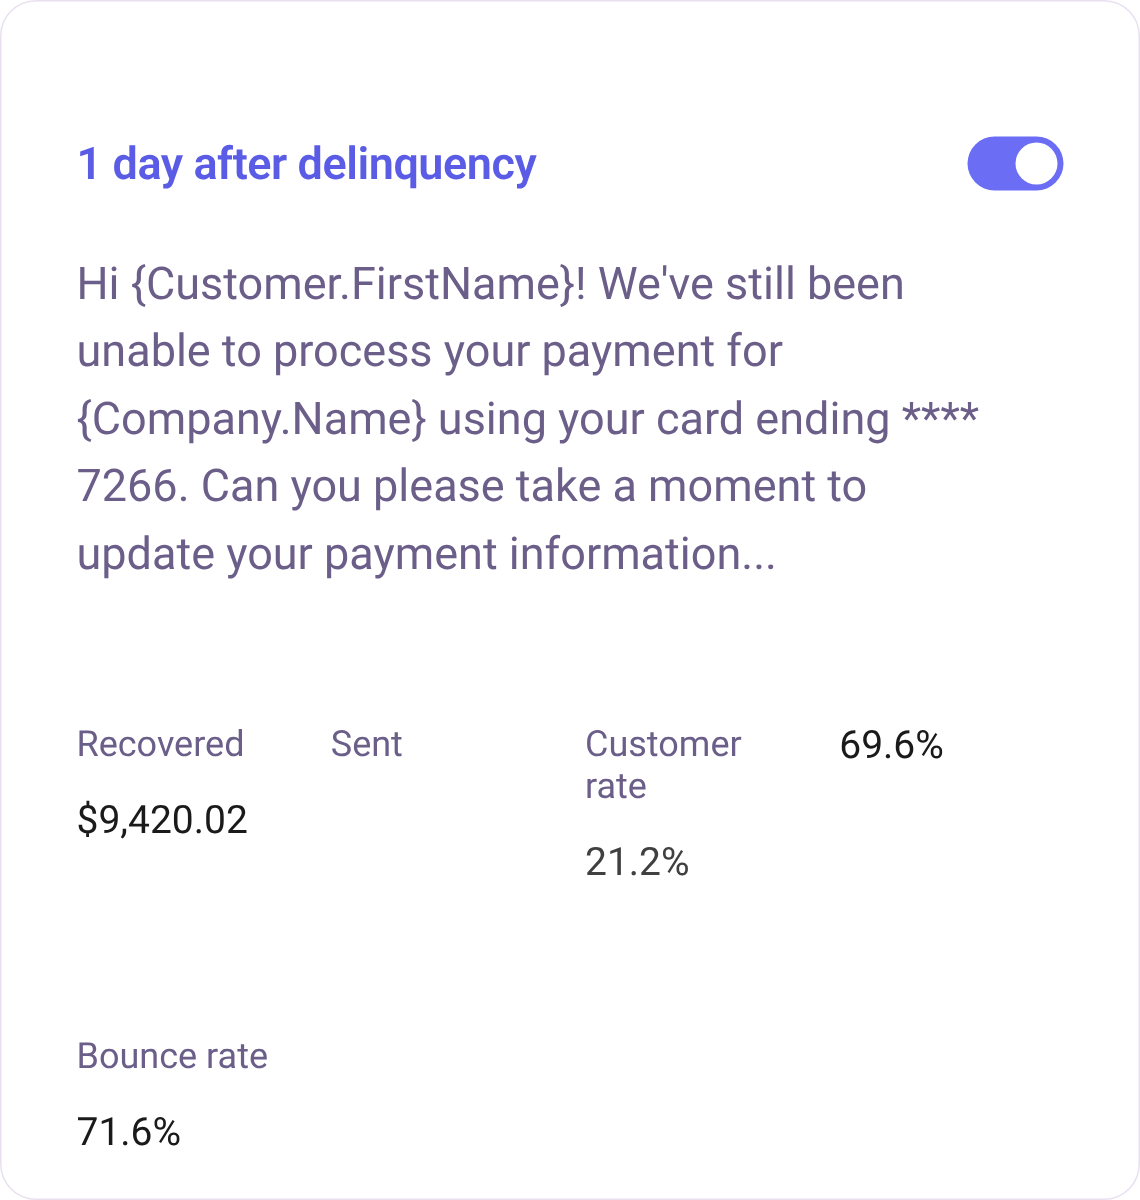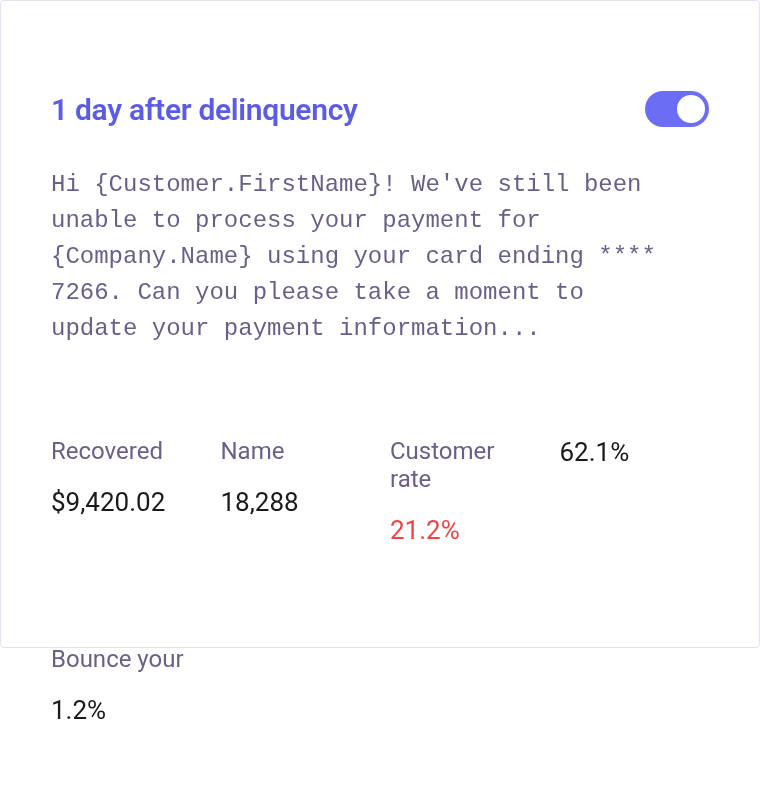--- a/index.html
+++ b/index.html
@@ -8,24 +8,24 @@
       box-sizing: border-box;
     }
     body {
       font-family: -apple-system, BlinkMacSystemFont, 'Segoe UI', Roboto, Helvetica, Arial, sans-serif;
       background: #fff;
       width: 760px;
       height: 800px;
     }
     .card {
       width: 760px;
-      height: 648px;
+      height: 800px;
       background: #fff;
       border: 1px solid #e8e0f0;
-      border-radius: 4px;
+      border-radius: 24px;
       padding: 90px 50px 50px 50px;
     }
     .header-row {
       display: flex;
       align-items: center;
       justify-content: space-between;
       margin-bottom: 40px;
     }
     .title {
       font-size: 30px;
@@ -44,45 +44,44 @@
     .toggle-knob {
       position: absolute;
       width: 28px;
       height: 28px;
       background: #fff;
       border-radius: 50%;
       top: 4px;
       right: 4px;
     }
     .body-text {
-      font-size: 24px;
+      font-size: 30px;
       line-height: 1.5;
       color: #6B5F8A;
       margin-bottom: 90px;
       max-width: 620px;
-      font-family: Liberation Mono, monospace;
     }
     .metrics {
       display: grid;
       grid-template-columns: 1fr 1fr 1fr 1fr;
       row-gap: 100px;
       column-gap: 20px;
     }
     .metric-label {
       font-size: 24px;
       color: #6B5F8A;
       margin-bottom: 22px;
     }
     .metric-value {
       font-size: 26px;
       color: #1a1a1a;
       font-weight: 400;
     }
     .metric-value.highlight {
-      color: #ef4444;
+      color: #404040;
     }
   </style>
 </head>
 <body>
 
 <div class="card">
   <div class="header-row">
     <div class="title">1 day after delinquency</div>
     <div class="toggle">
       <div class="toggle-knob"></div>
@@ -90,28 +89,27 @@
   </div>
 
   <div class="body-text">Hi {Customer.FirstName}!  We've still been unable to process your payment for {Company.Name} using your card ending **** 7266. Can you please take a moment to update your payment information...</div>
 
   <div class="metrics">
     <div>
       <div class="metric-label">Recovered</div>
       <div class="metric-value">$9,420.02</div>
     </div>
     <div>
-      <div class="metric-label">Name</div>
-      <div class="metric-value">18,288</div>
+      <div class="metric-label">Sent</div>
     </div>
     <div>
       <div class="metric-label">Customer rate</div>
       <div class="metric-value highlight">21.2%</div>
     </div>
     <div>
-      <div class="metric-value">62.1%</div>
+      <div class="metric-value">69.6%</div>
     </div>
     <div>
-      <div class="metric-label">Bounce your</div>
-      <div class="metric-value">1.2%</div>
+      <div class="metric-label">Bounce rate</div>
+      <div class="metric-value">71.6%</div>
     </div>
   </div>
 </div>
 
 </body></html>

